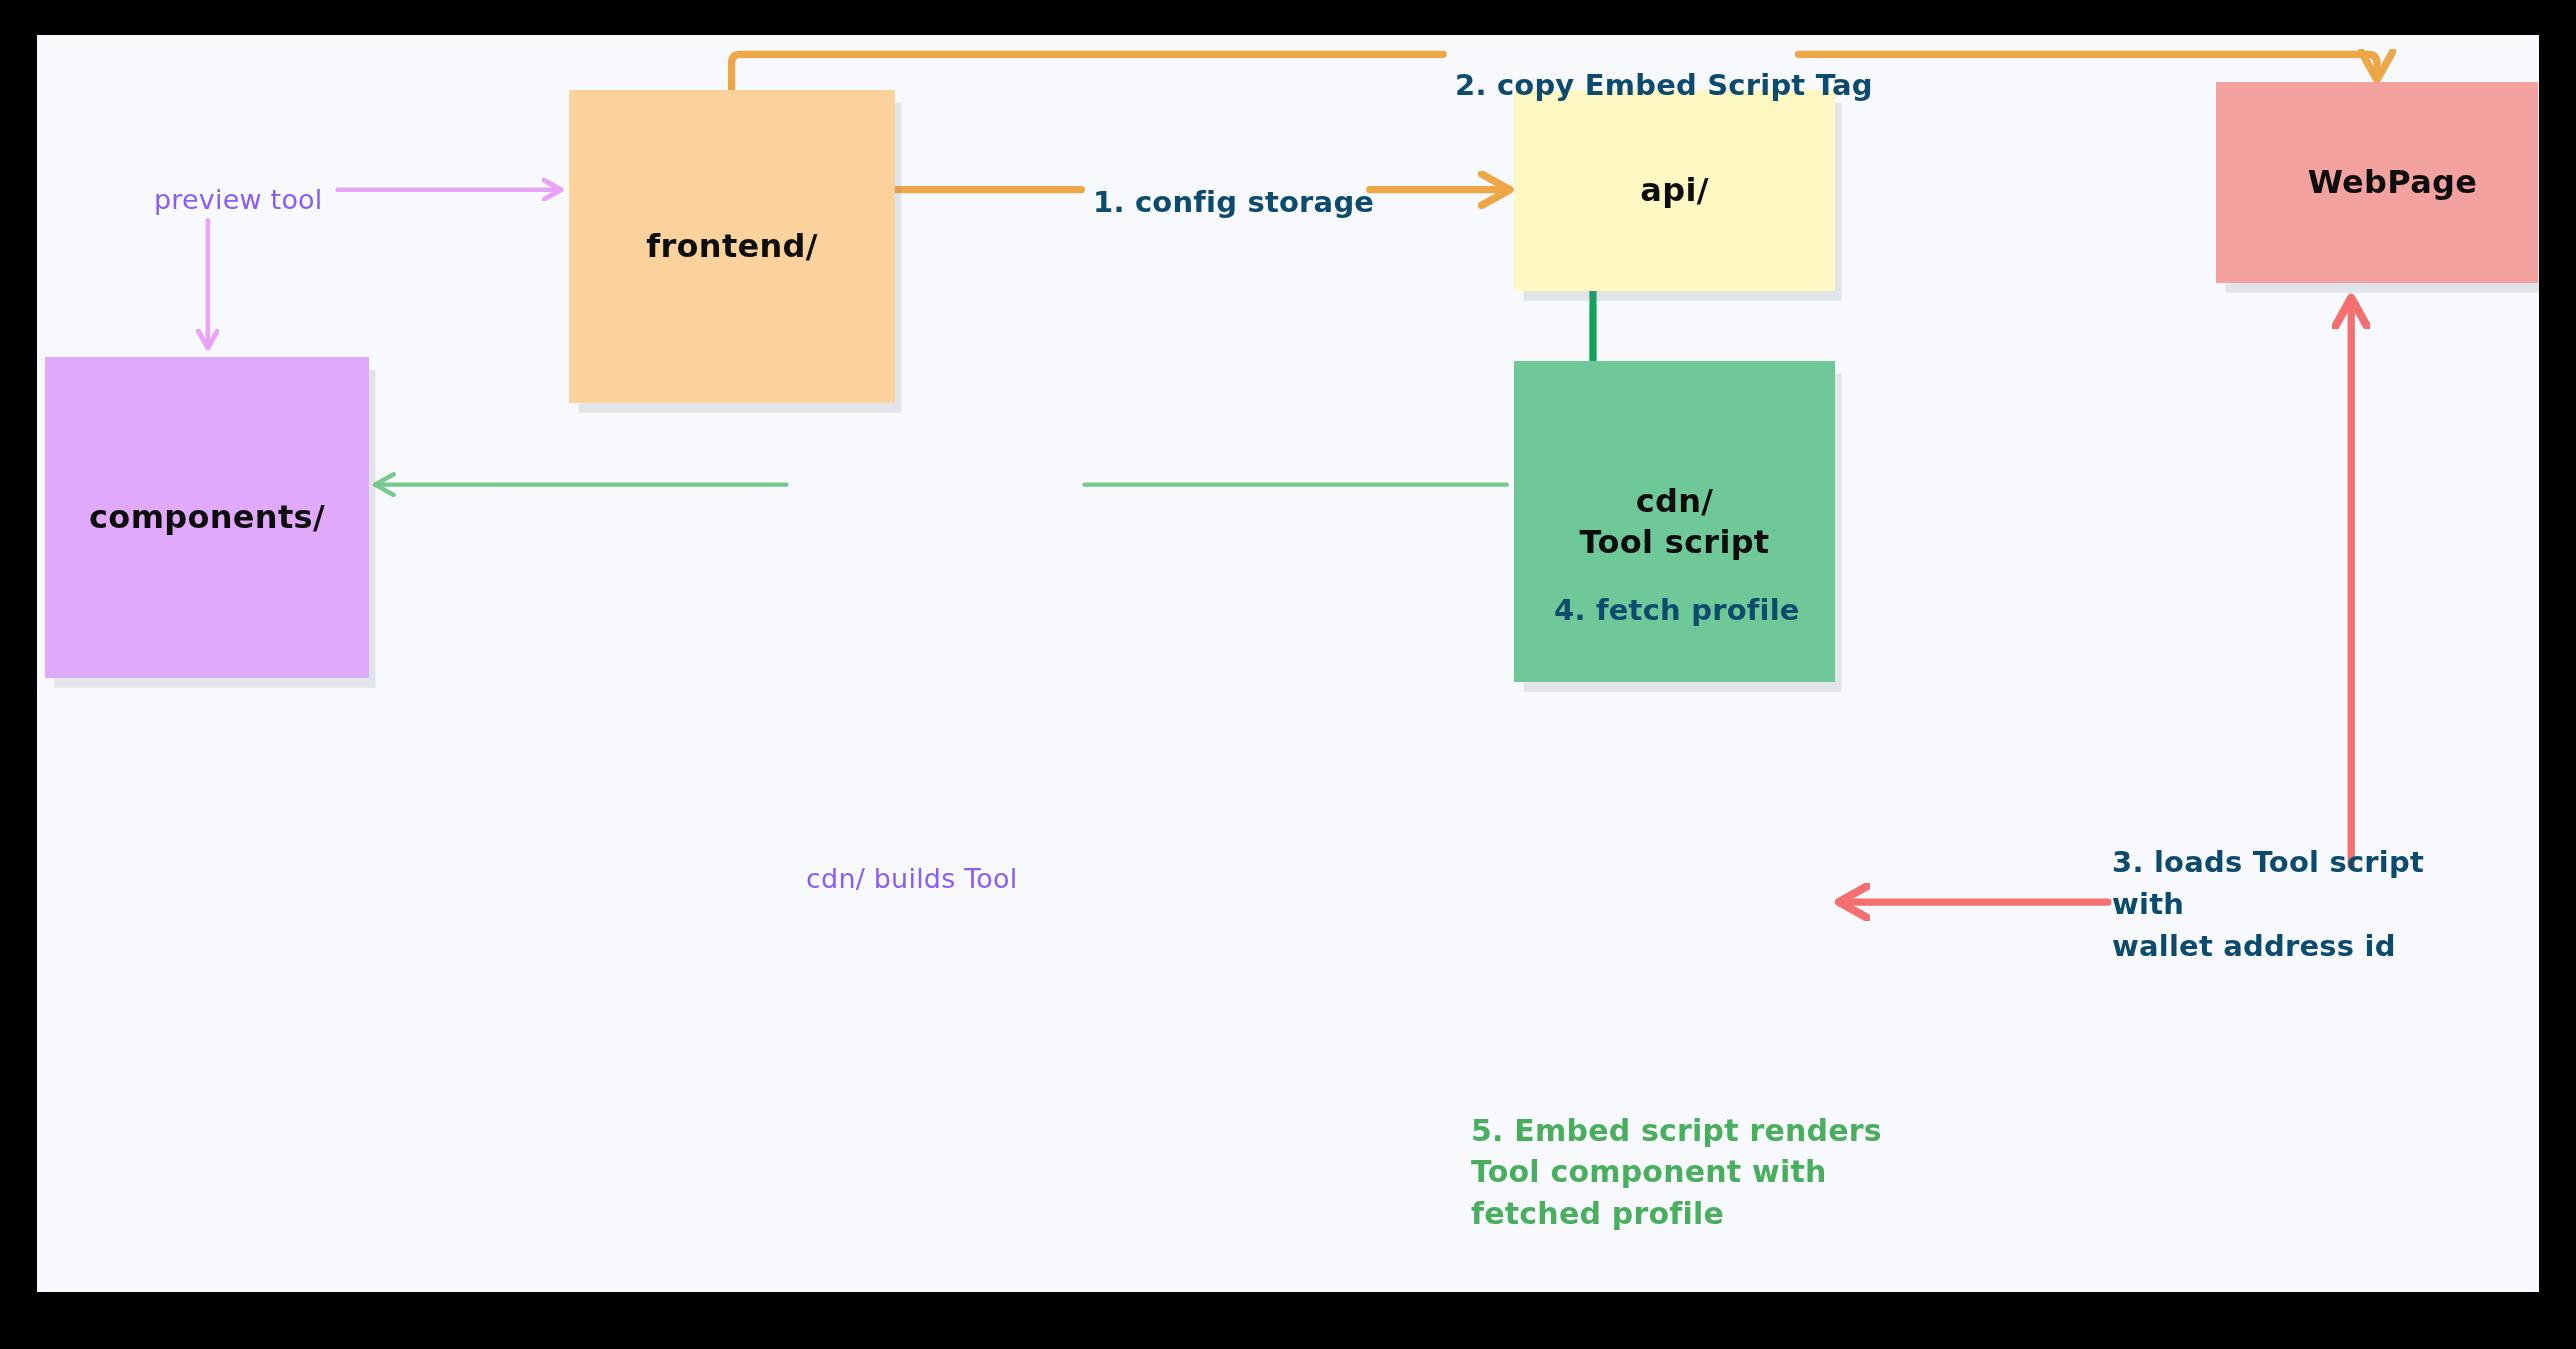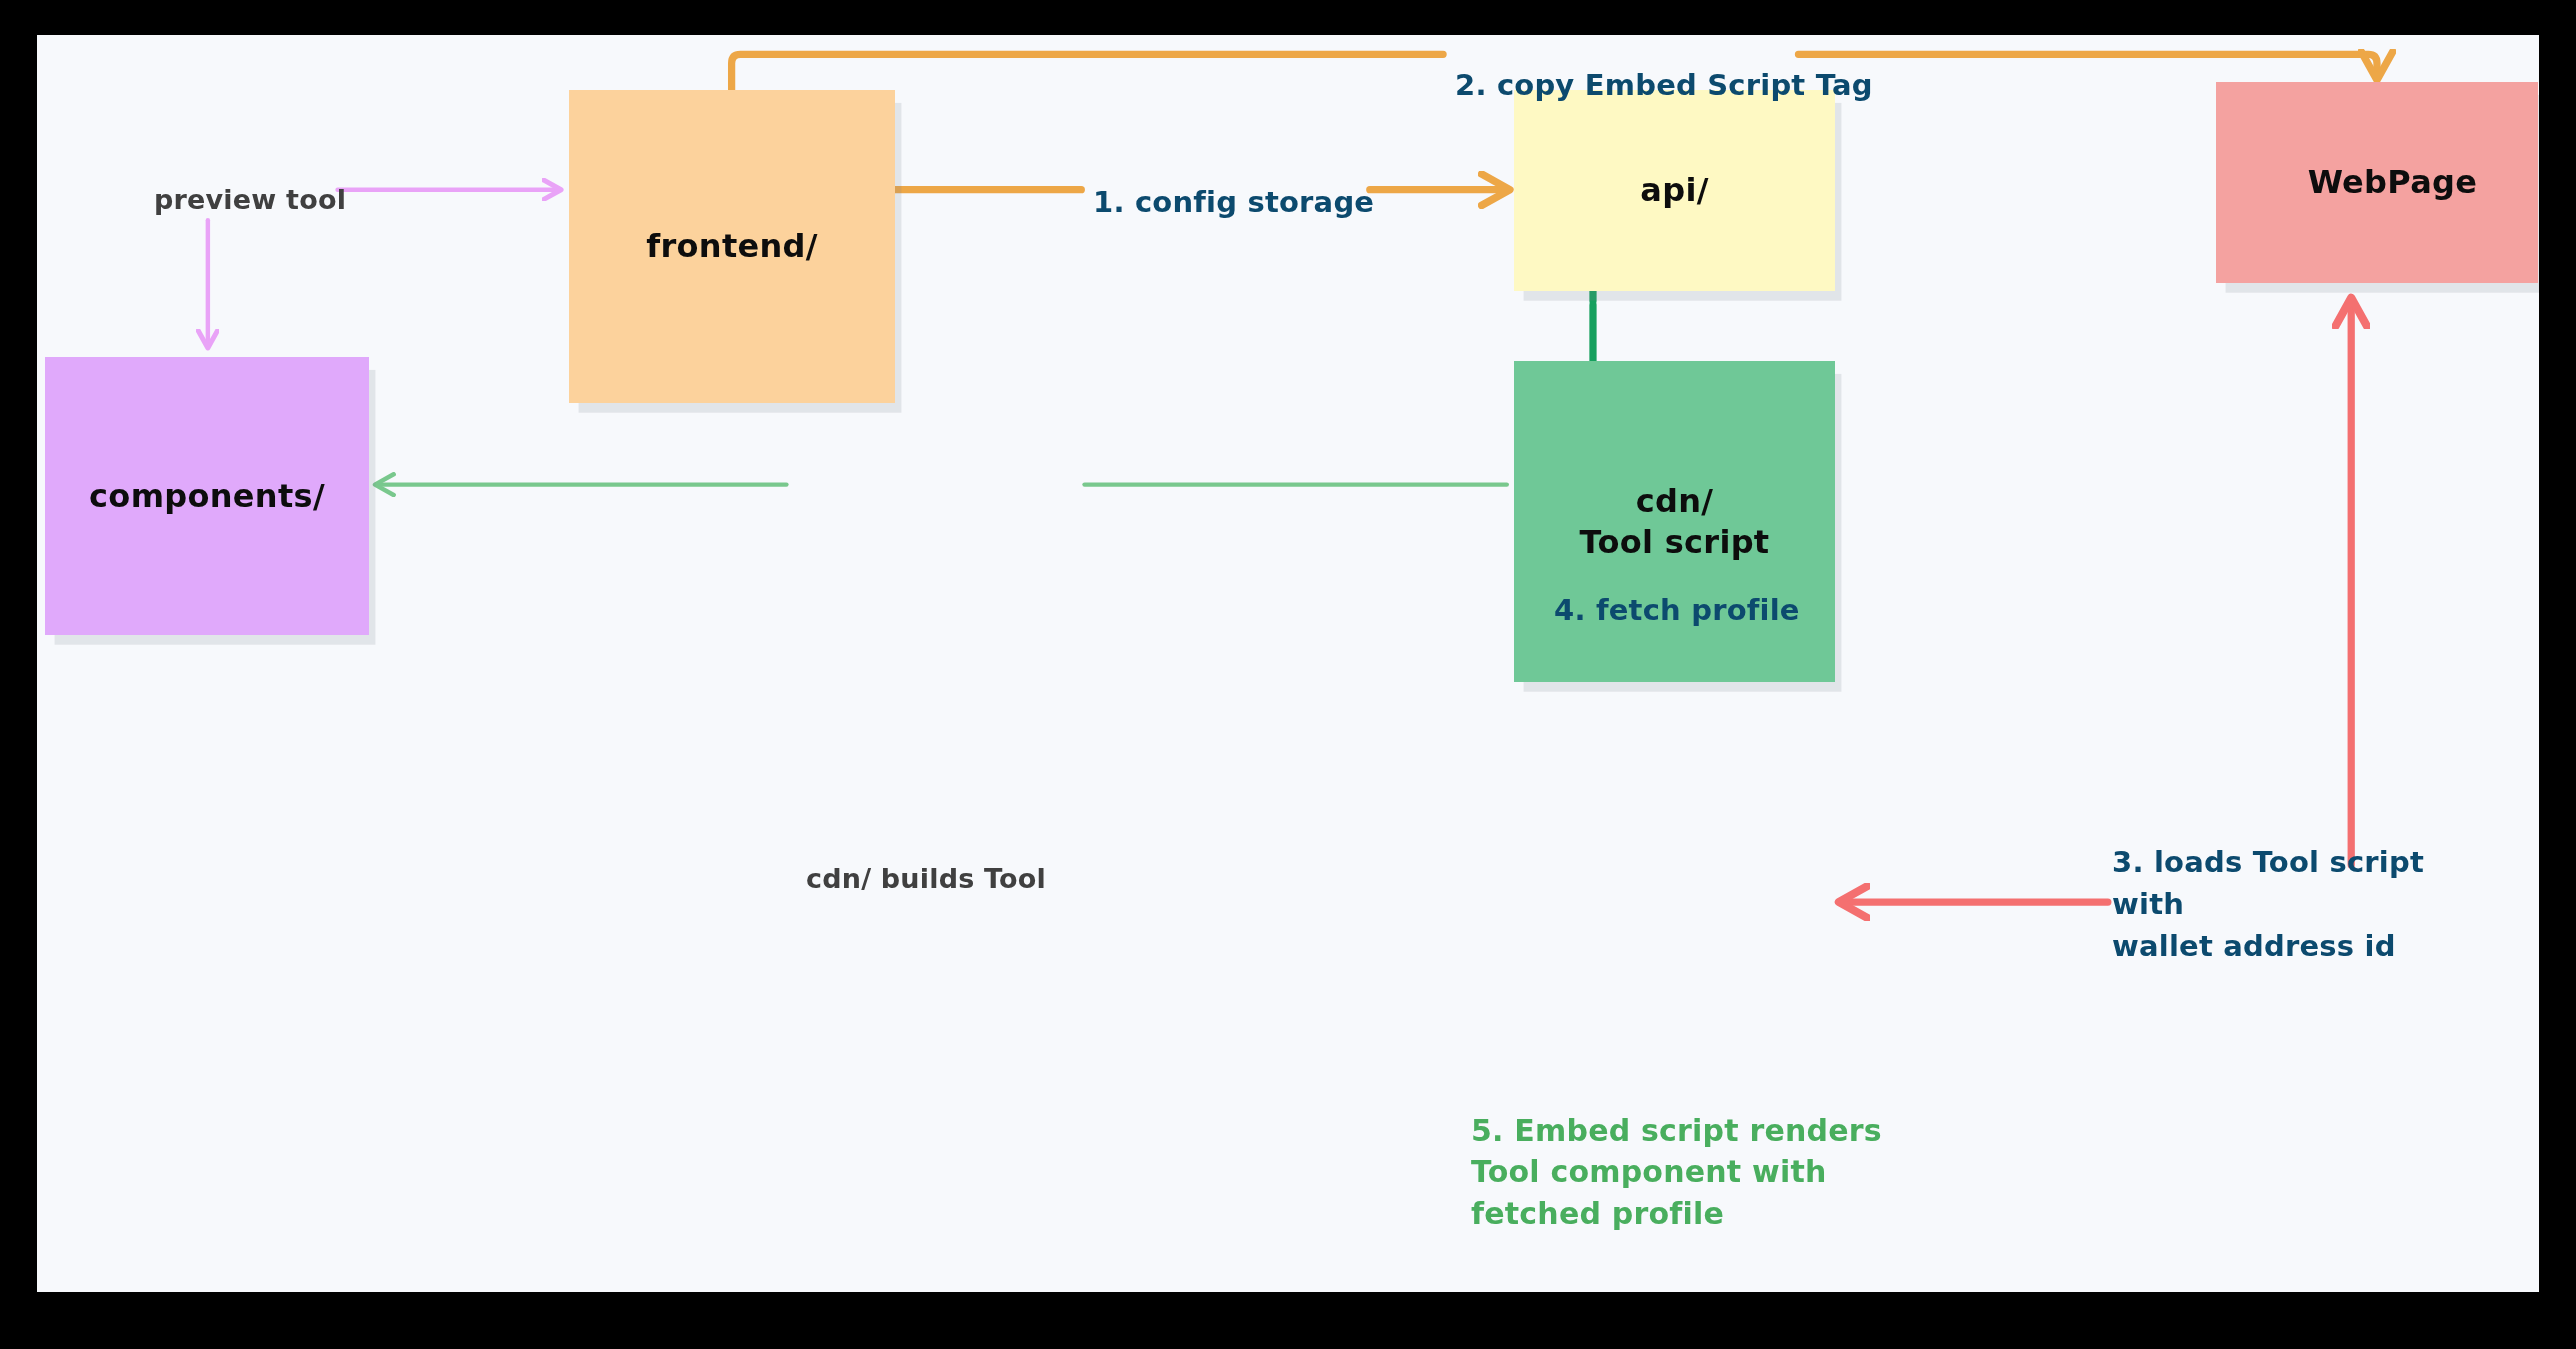--- a/index.html
+++ b/index.html
@@ -55,39 +55,39 @@
     font-size: 32px;
     line-height: 1.28;
     letter-spacing: 0.3px;
     box-shadow: 8px 11.3px 0 -1.6px rgba(120,130,140,0.17);
   }
   .node .node-label { display: block; white-space: pre-line; }
 
   #node-frontend   { left: 532px; top: 55px;  width: 326px; height: 313px; background: #fcd29c; }
   #node-api        { left: 1477px; top: 55px; width: 321px; height: 195px; background: #fef9c3; }
   #node-webpage    { left: 2179px; top: 47px; width: 322px; height: 200px; background: #f4a2a0; padding-left: 31px; }
-  #node-components { left: 8px;  top: 322px; width: 324px; height: 278px; background: #e0a9fb; }
+  #node-components { left: 8px;  top: 322px; width: 324px; height: 321px; background: #e0a9fb; }
   #node-cdn        { left: 1477px; top: 326px; width: 321px; height: 321px; background: #6fc897; }
 
   
   #node-api     { height: 201px; }
   #node-webpage { height: 201px; }
 
   
   .edge-label {
     position: absolute;
     color: #0c4a6e;
     font-family: "DejaVu Sans", sans-serif;
     font-weight: 700;
     font-size: 29px;
     line-height: 1.34;
     white-space: pre-line;
     letter-spacing: 0.2px;
   }
-  .edge-label.muted { color: #404040; font-weight: 700; }
+  .edge-label.muted { color: #8b5cf6; font-weight: 400; }
   .edge-label.accent-green { color: #49ae5e; font-size: 30px; line-height: 1.38; margin-top: 44px; }
 
   #lbl-copy-embed   { left: 1418px; top: 31px;  }
   #lbl-config       { left: 1056px; top: 148px; }
   #lbl-preview      { left: 117px;  top: 147px; font-size: 27px; }
   #lbl-fetch        { left: 1497px; top: 556px; margin-left: 20px; }
   #lbl-builds       { left: 769px;  top: 826px; font-size: 27px; }
   #lbl-loads        { left: 2075px; top: 806px; line-height: 1.45; }
   #lbl-renders      { left: 1434px; top: 1031px; }
 </style>

